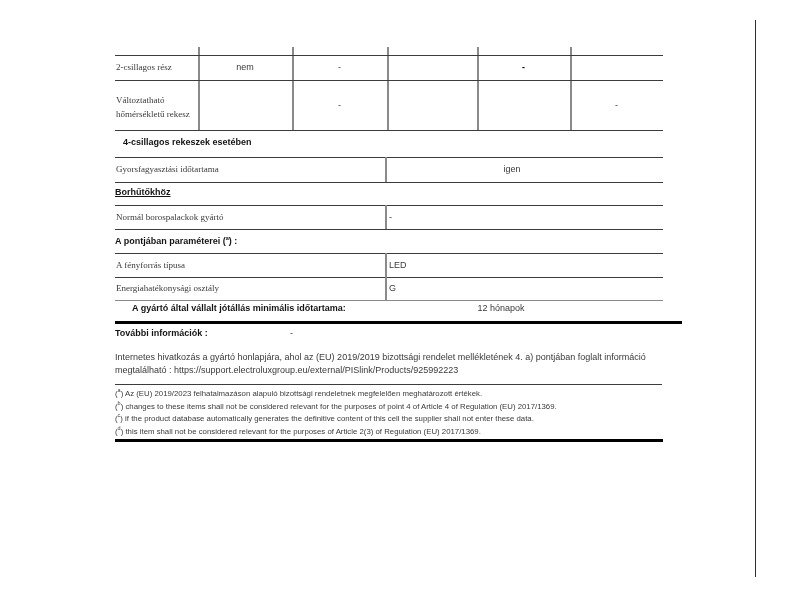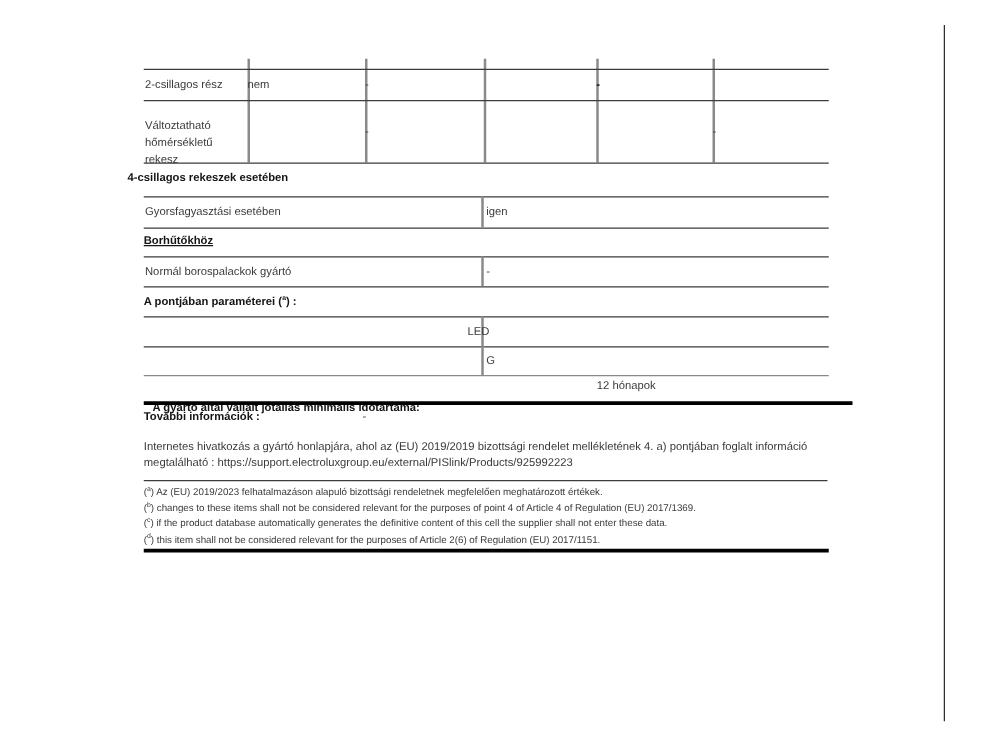--- a/index.html
+++ b/index.html
@@ -6,22 +6,22 @@
   body{
     width:800px;height:600px;position:relative;background:#ffffff;
     font-family:"Liberation Sans","DejaVu Sans",sans-serif;
     color:#3a3a3a;font-size:9px;overflow:hidden;
   }
   .abs{position:absolute;}
   .hline{position:absolute;height:1px;background:#3c3c3c;}
   .hline-thick{position:absolute;height:2.5px;background:#000;}
   .vline{position:absolute;width:1.5px;background:#8a8a8a;}
   .vpage{position:absolute;width:1px;background:#2f2f2f;}
-  .cell{position:absolute;text-align:left;overflow:hidden;}
-  .lbl{position:absolute;padding-left:1px;}
+  .cell{position:absolute;text-align:center;overflow:hidden;}
+  .lbl{position:absolute;padding-left:1px;font-family:Liberation Serif, serif;}
   .hdr{position:absolute;font-weight:700;color:#141414;font-size:9px;letter-spacing:0;}
   .val{position:absolute;padding-left:3px;}
   .bold-dash{font-weight:700;color:#000;}
   .para{position:absolute;line-height:13.2px;}
   .fnote{position:absolute;font-size:7.8px;line-height:12.7px;color:#3a3a3a;}
   sup{font-size:5.5px;line-height:0;}
   .wrap-lbl{display:inline-block;width:80px;line-height:13.5px;}
 </style>
 </head>
 <body>
@@ -46,61 +46,63 @@
   <div class="cell" style="left:455px;top:8px;width:93px;line-height:25px;"></div>
 
   <div class="lbl" style="left:0;top:37px;width:82px;margin-top:10px;"><span class="wrap-lbl">Változtatható hőmérsékletű rekesz</span></div>
   <div class="cell" style="left:83px;top:33px;width:94px;line-height:50px;"></div>
   <div class="cell" style="left:177px;top:33px;width:95px;line-height:50px;">-</div>
   <div class="cell" style="left:272px;top:33px;width:90px;line-height:50px;"></div>
   <div class="cell" style="left:362px;top:33px;width:93px;line-height:50px;"></div>
   <div class="cell" style="left:455px;top:33px;width:93px;line-height:50px;">-</div>
 </div>
 
-<div class="hdr" style="left:102px;top:137px;text-align:center;">4-csillagos rekeszek esetében</div>
+<div class="hdr" style="left:123px;top:137px;text-align:center;">4-csillagos rekeszek esetében</div>
 <div class="abs" style="left:115px;top:157px;width:548px;height:25px;">
   <div class="hline" style="left:0;top:0;width:548px;"></div>
   <div class="hline" style="left:0;top:25px;width:548px;"></div>
   <div class="vline" style="left:270px;top:0;height:25px;"></div>
-  <div class="lbl" style="left:0;top:0;width:268px;line-height:25px;">Gyorsfagyasztási esetében</div>
-  <div class="val" style="left:271px;top:0;width:270px;line-height:25px;">igen</div>
+  <div class="lbl" style="left:0;top:0;width:268px;line-height:25px;">Gyorsfagyasztási időtartama</div>
+  <div class="val" style="left:259px;top:0;width:270px;line-height:25px;text-align:center;">igen</div>
 </div>
 
 <div class="hdr" style="left:115px;top:187px;text-decoration:underline;">Borhűtőkhöz</div>
 <div class="abs" style="left:115px;top:205px;width:548px;height:24px;">
   <div class="hline" style="left:0;top:0;width:548px;"></div>
   <div class="hline" style="left:0;top:24px;width:548px;"></div>
   <div class="vline" style="left:270px;top:0;height:24px;"></div>
   <div class="lbl" style="left:0;top:0;width:268px;line-height:24px;">Normál borospalackok gyártó</div>
   <div class="val" style="left:271px;top:0;width:270px;line-height:24px;">-</div>
 </div>
 
 <div class="hdr" style="left:115px;top:236px;">
   <span>A pontjában paraméterei (</span><sup>a</sup><span>) :</span>
 </div>
 <div class="abs" style="left:115px;top:253px;width:548px;height:47px;">
   <div class="hline" style="left:0;top:0;width:548px;"></div>
   <div class="hline" style="left:0;top:24px;width:548px;"></div>
   <div class="hline" style="left:0;top:47px;width:548px;background:#8a8a8a;"></div>
   <div class="vline" style="left:270px;top:0;height:47px;"></div>
-  <div class="val" style="left:256px;top:0;width:270px;line-height:24px;">LED</div>
+  <div class="lbl" style="left:0;top:0;width:268px;line-height:24px;">A fényforrás típusa</div>
+  <div class="val" style="left:271px;top:0;width:270px;line-height:24px;">LED</div>
+  <div class="lbl" style="left:0;top:24px;width:268px;line-height:23px;">Energiahatékonysági osztály</div>
   <div class="val" style="left:271px;top:24px;width:270px;line-height:23px;">G</div>
 </div>
 
-<div class="hdr" style="left:122px;top:303px;margin-top:18px;">A gyártó által vállalt jótállás minimális időtartama:</div>
+<div class="hdr" style="left:132px;top:303px;">A gyártó által vállalt jótállás minimális időtartama:</div>
 <div class="abs" style="left:385px;top:303px;width:232px;text-align:center;">12 hónapok</div>
 <div class="hline-thick" style="left:115px;top:321px;width:567px;"></div>
 
 <div class="hdr" style="left:115px;top:328px;">További információk :</div>
 <div class="abs" style="left:290px;top:328px;">-</div>
 
 <div class="para" style="left:115px;top:351px;width:556px;">Internetes hivatkozás a gyártó honlapjára, ahol az (EU) 2019/2019 bizottsági rendelet mellékletének 4. a) pontjában foglalt információ megtalálható : https://support.electroluxgroup.eu/external/PISlink/Products/925992223</div>
 
 <div class="hline" style="left:115px;top:384px;width:547px;"></div>
 <div class="fnote" style="left:115px;top:388px;width:560px;">
   <div><span>(</span><sup>a</sup><span>) Az (EU) 2019/2023 felhatalmazáson alapuló bizottsági rendeletnek megfelelően meghatározott értékek.</span></div>
   <div><span>(</span><sup>b</sup><span>) changes to these items shall not be considered relevant for the purposes of point 4 of Article 4 of Regulation (EU) 2017/1369.</span></div>
   <div><span>(</span><sup>c</sup><span>) if the product database automatically generates the definitive content of this cell the supplier shall not enter these data.</span></div>
-  <div><span>(</span><sup>d</sup><span>) this item shall not be considered relevant for the purposes of Article 2(6) of Regulation (EU) 2017/1151.</span></div>
+  <div><span>(</span><sup>d</sup><span>) this item shall not be considered relevant for the purposes of Article 2(3) of Regulation (EU) 2017/1369.</span></div>
 </div>
 <div class="hline-thick" style="left:115px;top:439px;width:548px;"></div>
 
 <div class="vpage" style="left:755px;top:20px;height:557px;"></div>
 
 </body></html>

